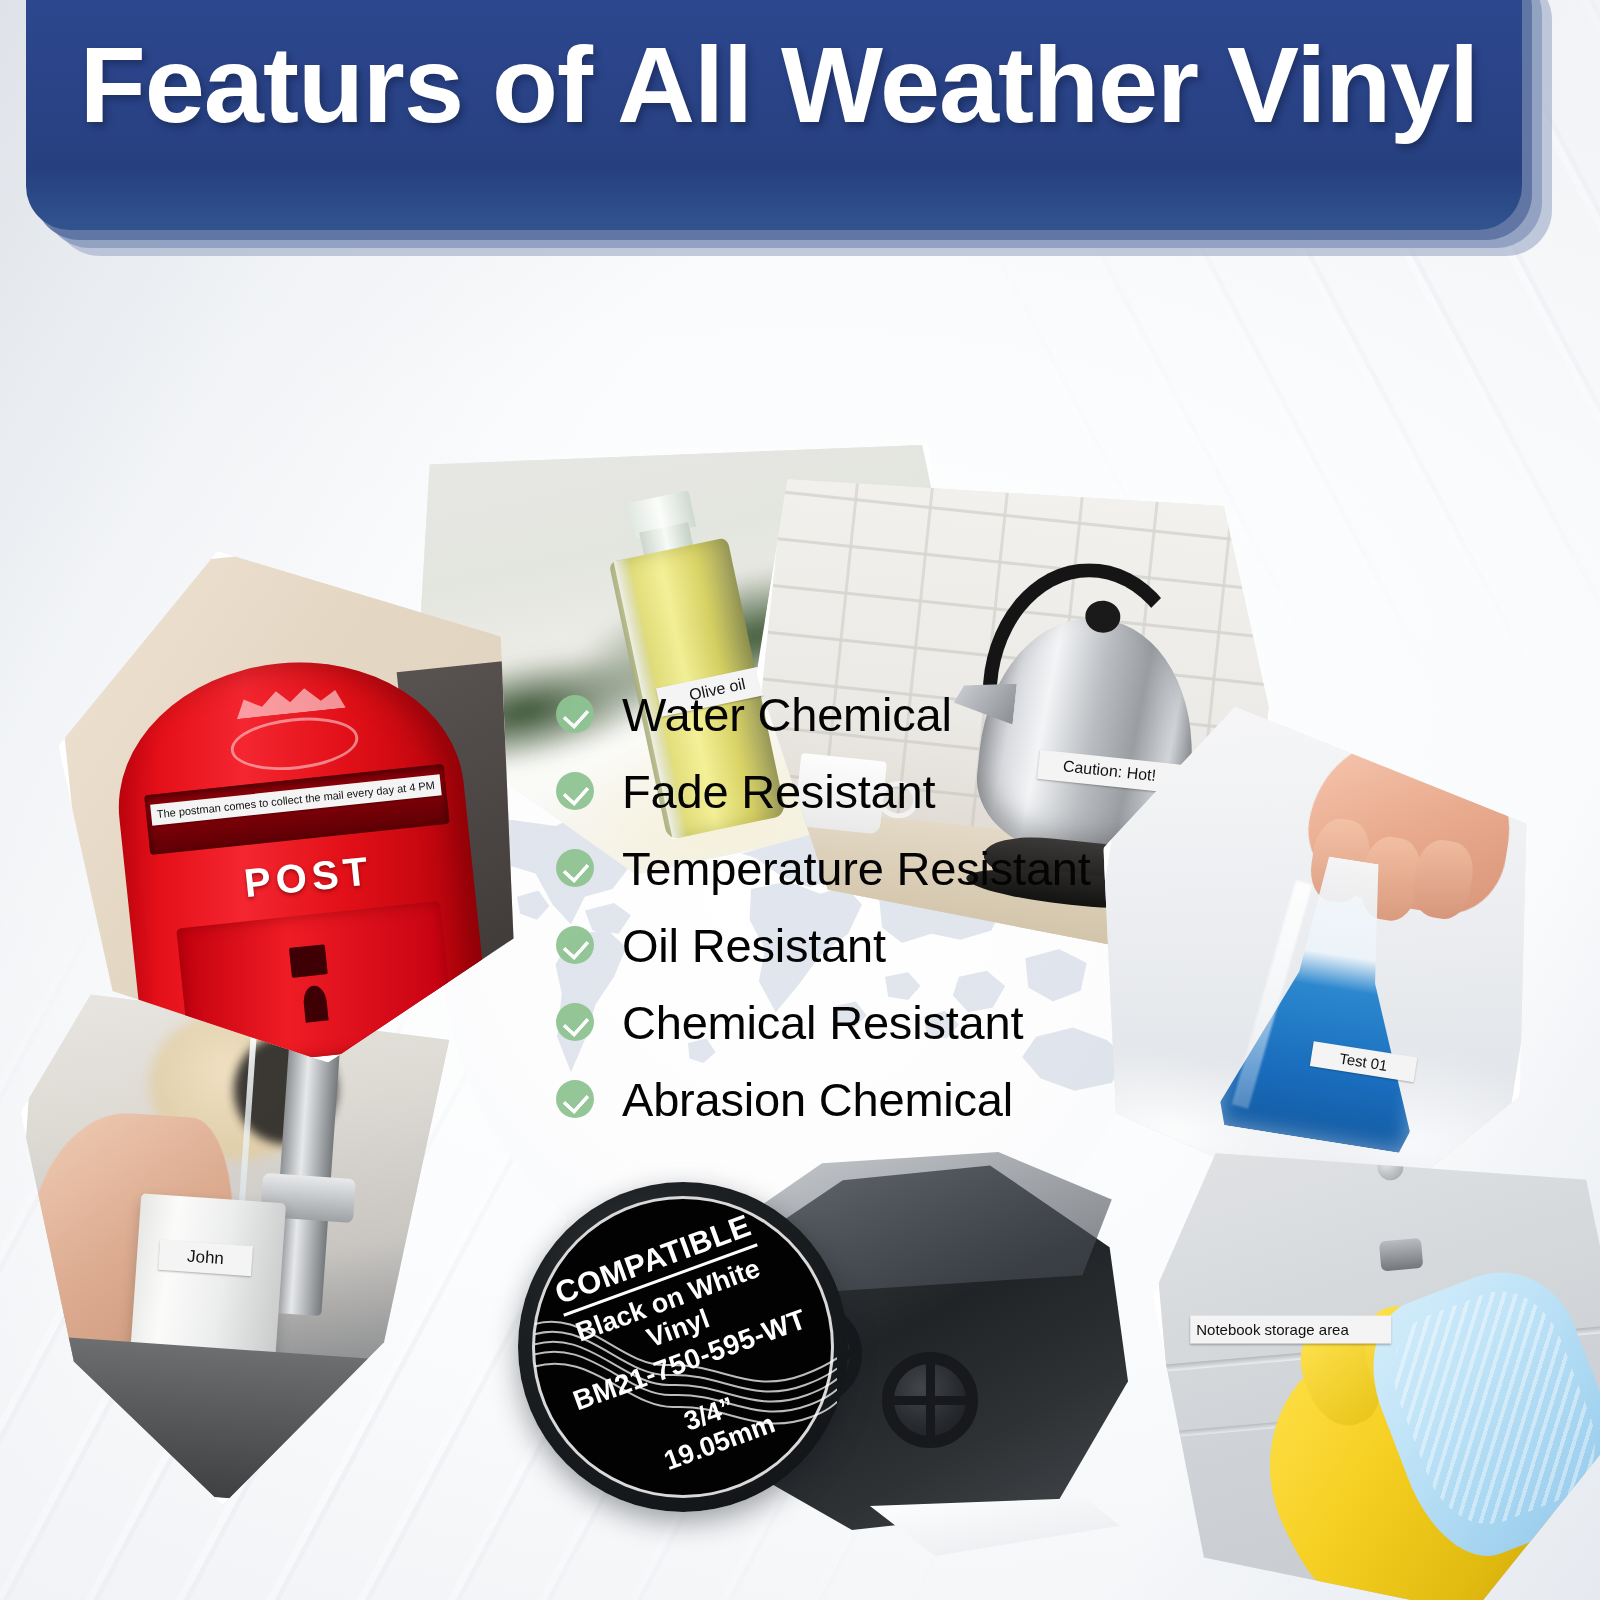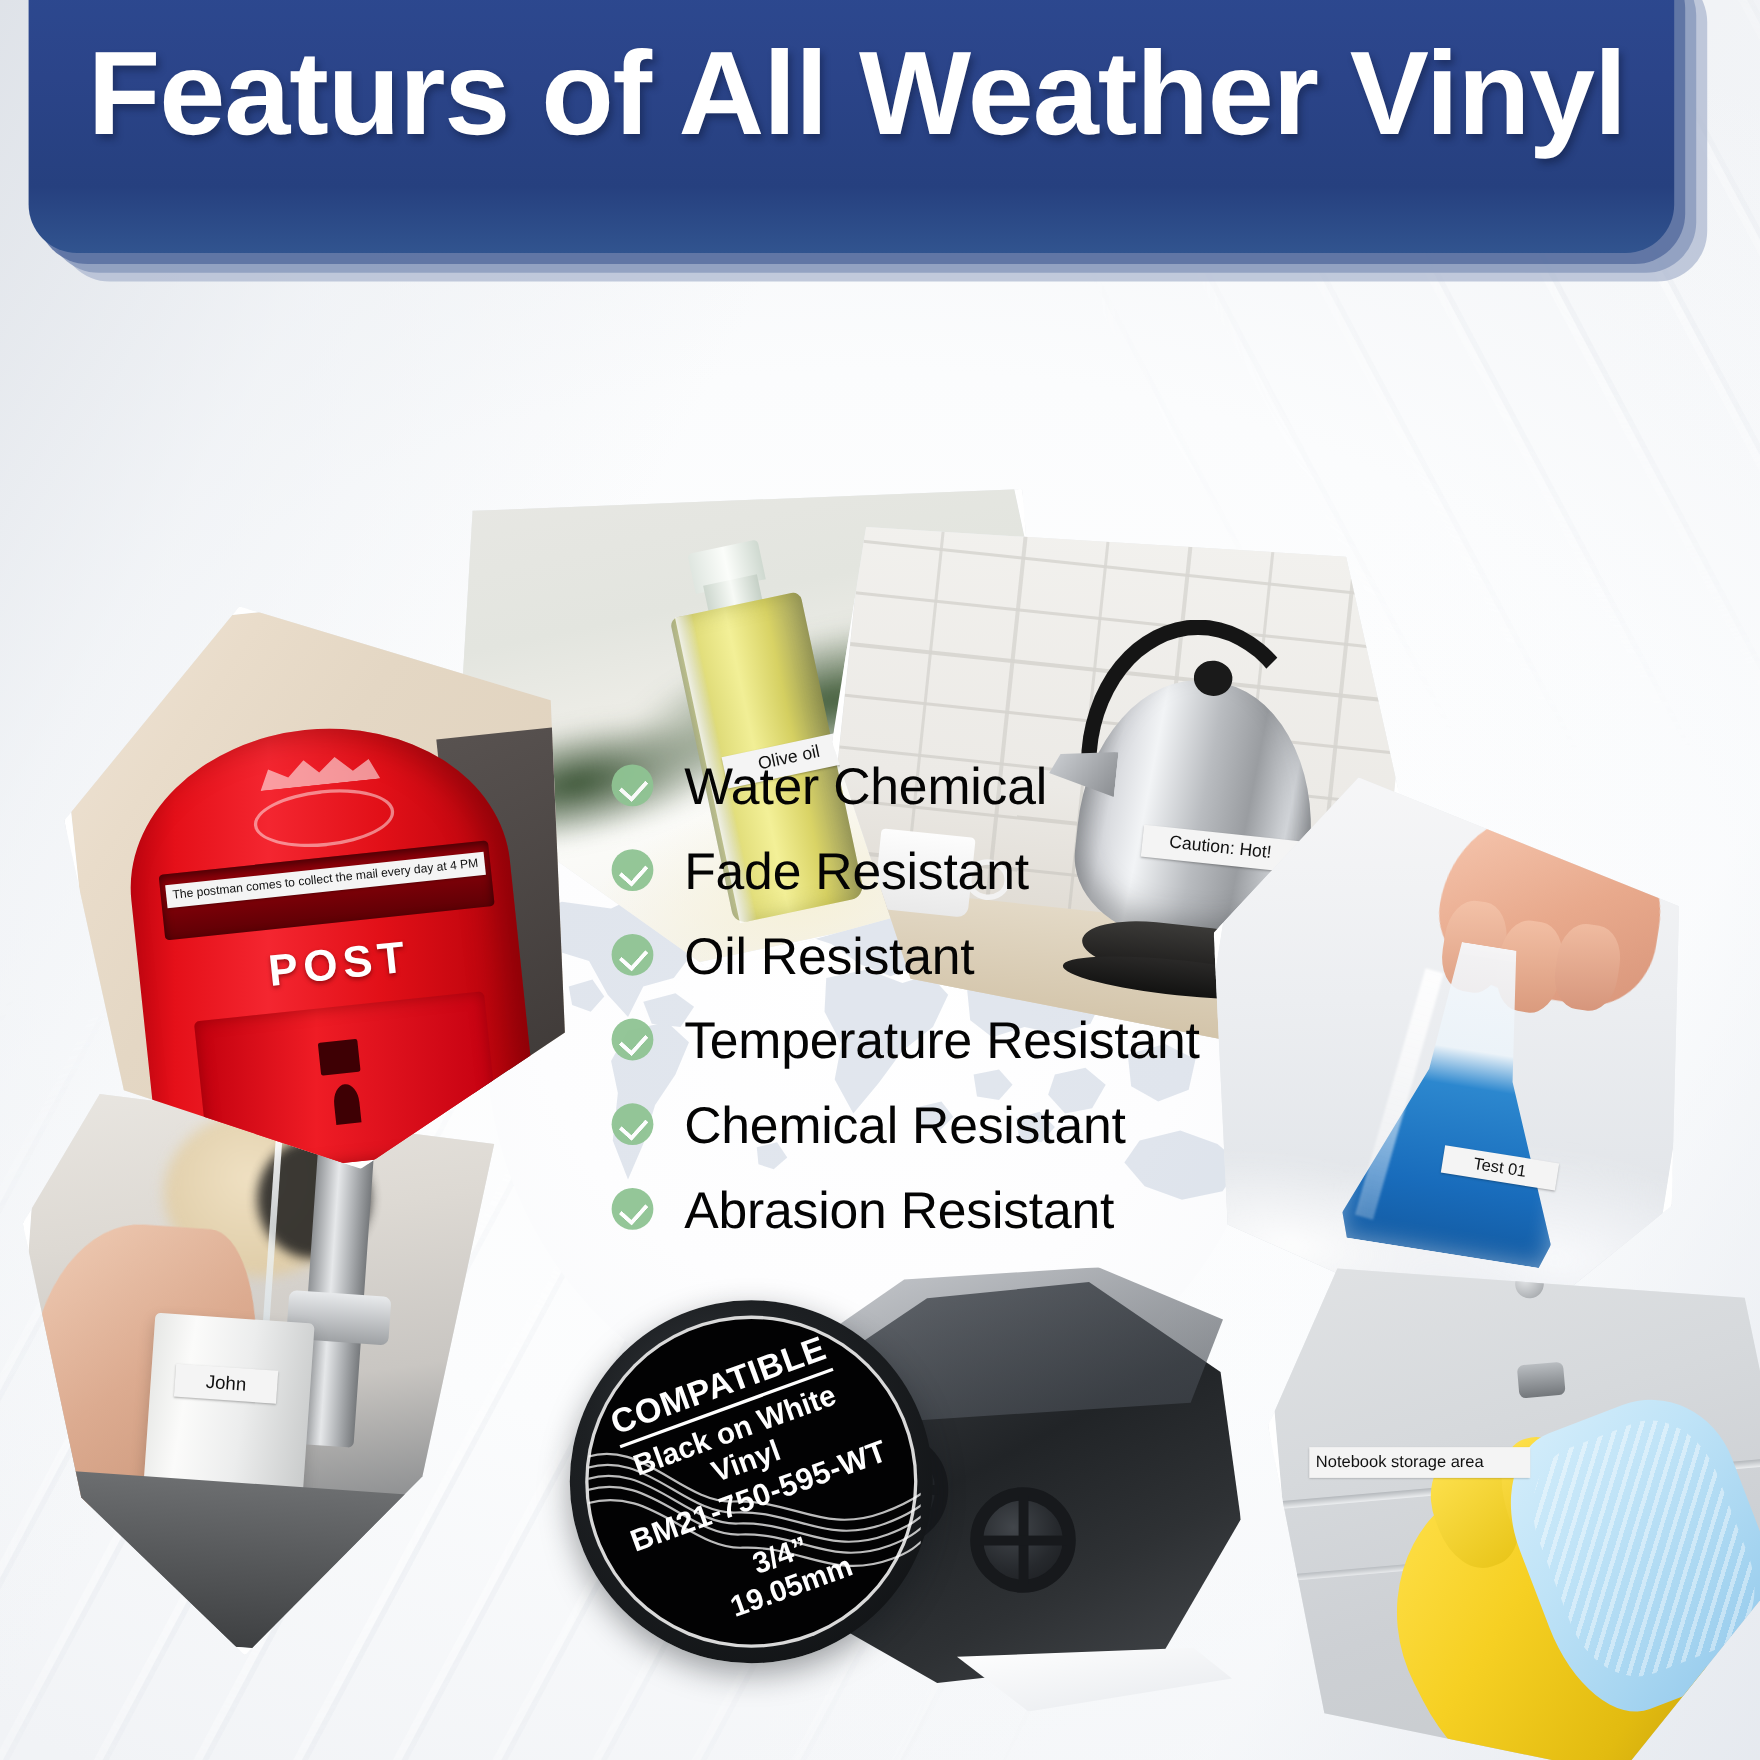--- a/index.html
+++ b/index.html
@@ -472,33 +472,33 @@
   <div class="feat">
     <span class="check"></span>
     <span class="feat-label">Water Chemical</span>
   </div>
   <div class="feat">
     <span class="check"></span>
     <span class="feat-label">Fade Resistant</span>
   </div>
   <div class="feat">
     <span class="check"></span>
-    <span class="feat-label">Oil Resistant</span>
+    <span class="feat-label">Temperature Resistant</span>
   </div>
   <div class="feat">
     <span class="check"></span>
-    <span class="feat-label">Temperature Resistant</span>
+    <span class="feat-label">Oil Resistant</span>
   </div>
   <div class="feat">
     <span class="check"></span>
     <span class="feat-label">Chemical Resistant</span>
   </div>
   <div class="feat">
     <span class="check"></span>
-    <span class="feat-label">Abrasion Resistant</span>
+    <span class="feat-label">Abrasion Chemical</span>
   </div>
 </div>
 
 <div id="cartridge">
   <div id="cart-body"></div>
   <div id="cart-lid"></div>
   <div class="hub" id="hub1"></div>
   <div class="hub" id="hub2"></div>
   <div id="tape-tail"></div>
 

